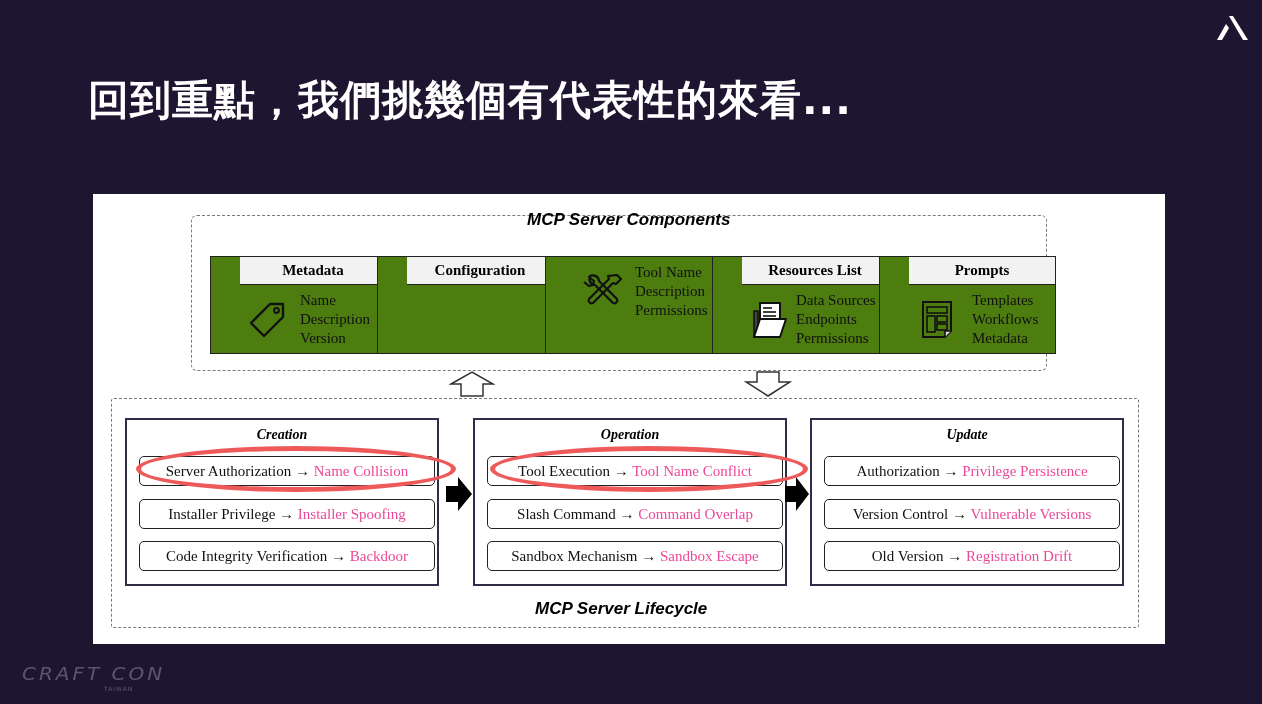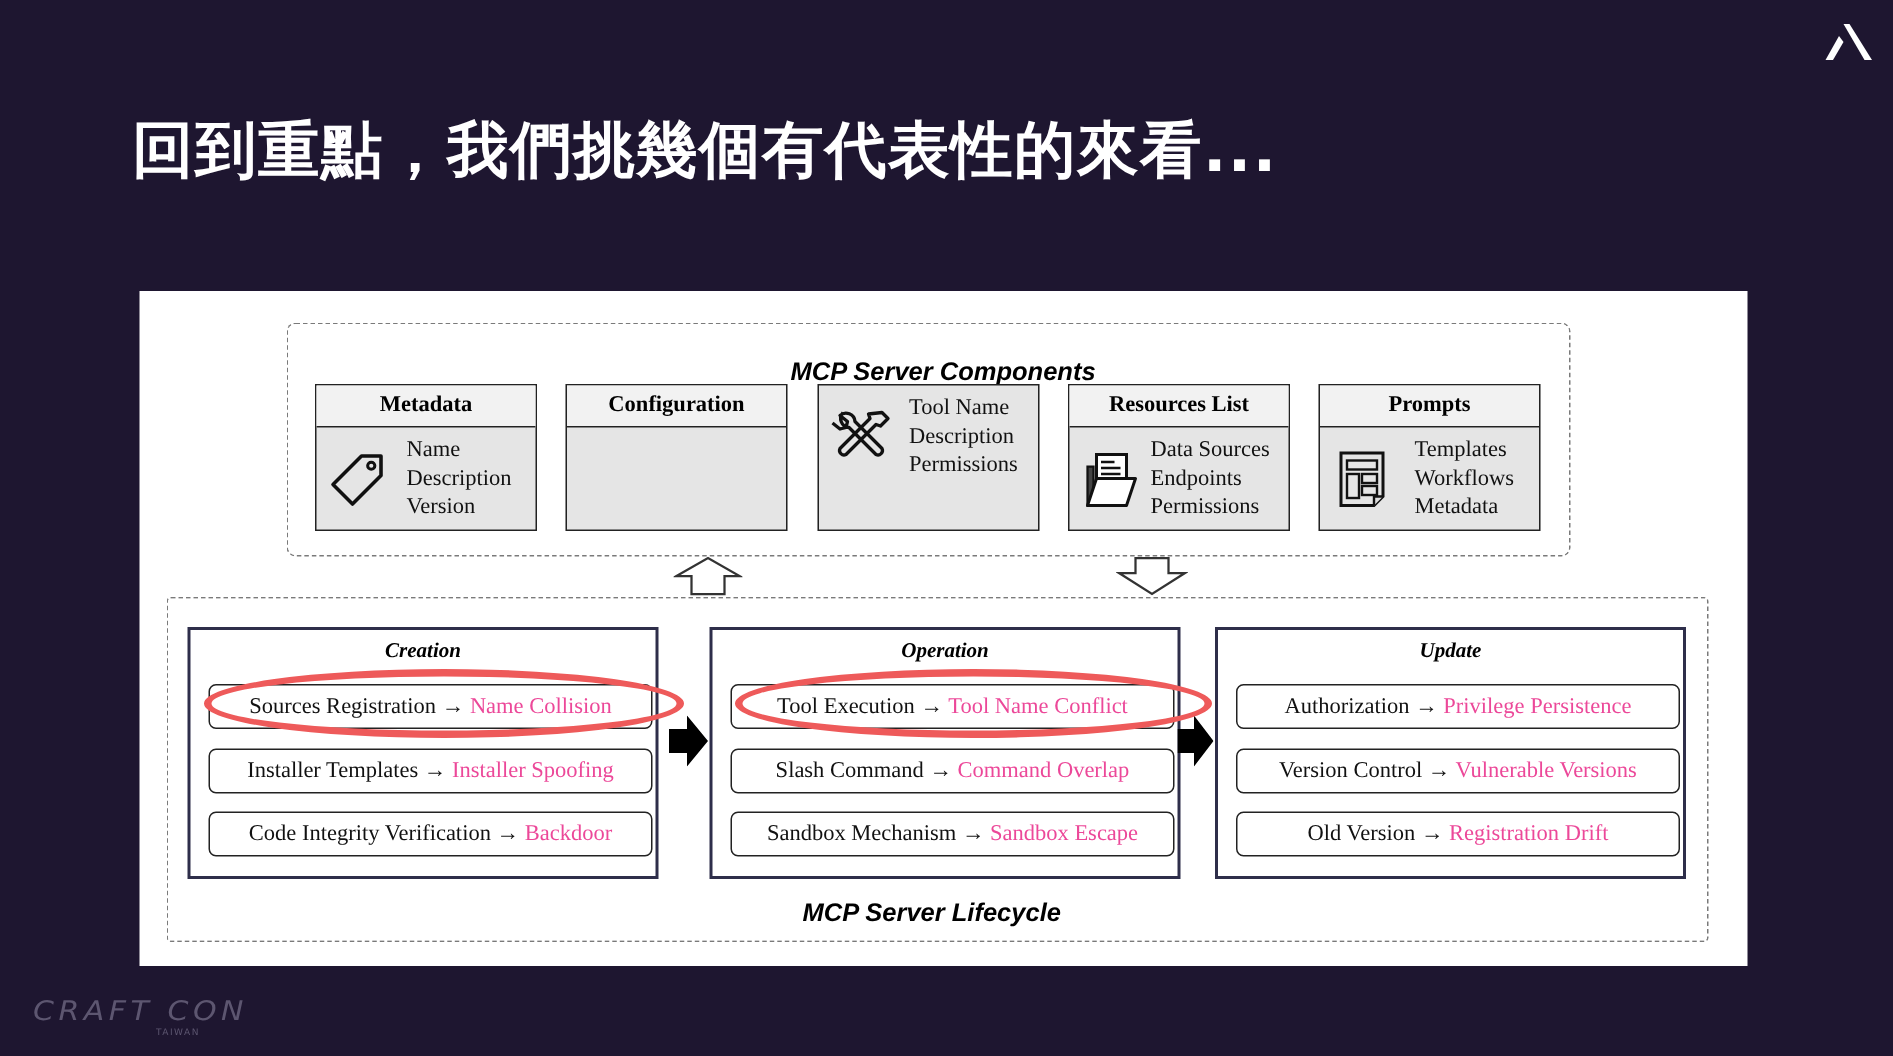--- a/index.html
+++ b/index.html
@@ -29,26 +29,26 @@
     position:absolute; left:93px; top:194px; width:1072px; height:450px;
     background:#ffffff;
   }
   .dash-box { position:absolute; border:1.5px dashed #7a7a7a; border-radius:6px; }
   .components-box { left:98px; top:21px; width:854px; height:154px; }
   .lifecycle-box { left:18px; top:204px; width:1026px; height:228px; border-radius:3px; }
   .section-title {
     position:absolute; font-family:"Liberation Sans", sans-serif; font-style:italic;
     font-weight:bold; font-size:17px; color:#000; white-space:nowrap;
   }
-  .comp-title { left:434px; top:16px;margin-top:28px; }
+  .comp-title { left:434px; top:16px; }
   .life-title { left:442px; top:405px; }
 
   .comp-card {
     position:absolute; top:62px; width:146px; height:96px;
-    border:1.8px solid #222; background:#e5e5e5;
+    border:1.8px solid #222; background:#4d7c0f;padding-left:29px;
   }
   .comp-head {
     height:27px; border-bottom:1.8px solid #222; background:#f2f2f2;
     text-align:center; font-weight:bold; font-size:15px; line-height:27px; color:#000;
   }
   .comp-body { position:relative; height:68px; }
   .comp-icon { position:absolute; left:8px; top:14px; width:40px; height:40px; }
   .comp-lines {
     position:absolute; left:60px; top:6px; font-size:15px; line-height:19px; color:#111;
     white-space:nowrap;
@@ -172,22 +172,22 @@
   </svg>
   <svg class="flow-arrow" style="left:651px; top:176px; width:48px; height:28px" viewBox="0 0 48 28">
     <path d="M13 2 L35 2 L35 12 L46 12 L24 26 L2 12 L13 12 Z" fill="#fff" stroke="#333" stroke-width="1.5"></path>
   </svg>
 
   <div class="dash-box lifecycle-box"></div>
   <div class="section-title life-title">MCP Server Lifecycle</div>
 
   <div class="phase" style="left:32px">
     <div class="phase-title">Creation</div>
-    <div class="phase-item item-0"><span>Sources Registration</span> <span>→</span> <span class="risk">Name Collision</span></div>
-    <div class="phase-item item-1"><span>Installer Templates</span> <span>→</span> <span class="risk">Installer Spoofing</span></div>
+    <div class="phase-item item-0"><span>Server Authorization</span> <span>→</span> <span class="risk">Name Collision</span></div>
+    <div class="phase-item item-1"><span>Installer Privilege</span> <span>→</span> <span class="risk">Installer Spoofing</span></div>
     <div class="phase-item item-2"><span>Code Integrity Verification</span> <span>→</span> <span class="risk">Backdoor</span></div>
   </div>
 
   <div class="phase" style="left:380px">
     <div class="phase-title">Operation</div>
     <div class="phase-item item-1"><span>Slash Command</span> <span>→</span> <span class="risk">Command Overlap</span></div>
     <div class="phase-item item-0"><span>Tool Execution</span> <span>→</span> <span class="risk">Tool Name Conflict</span></div>
     <div class="phase-item item-2"><span>Sandbox Mechanism</span> <span>→</span> <span class="risk">Sandbox Escape</span></div>
   </div>
 

